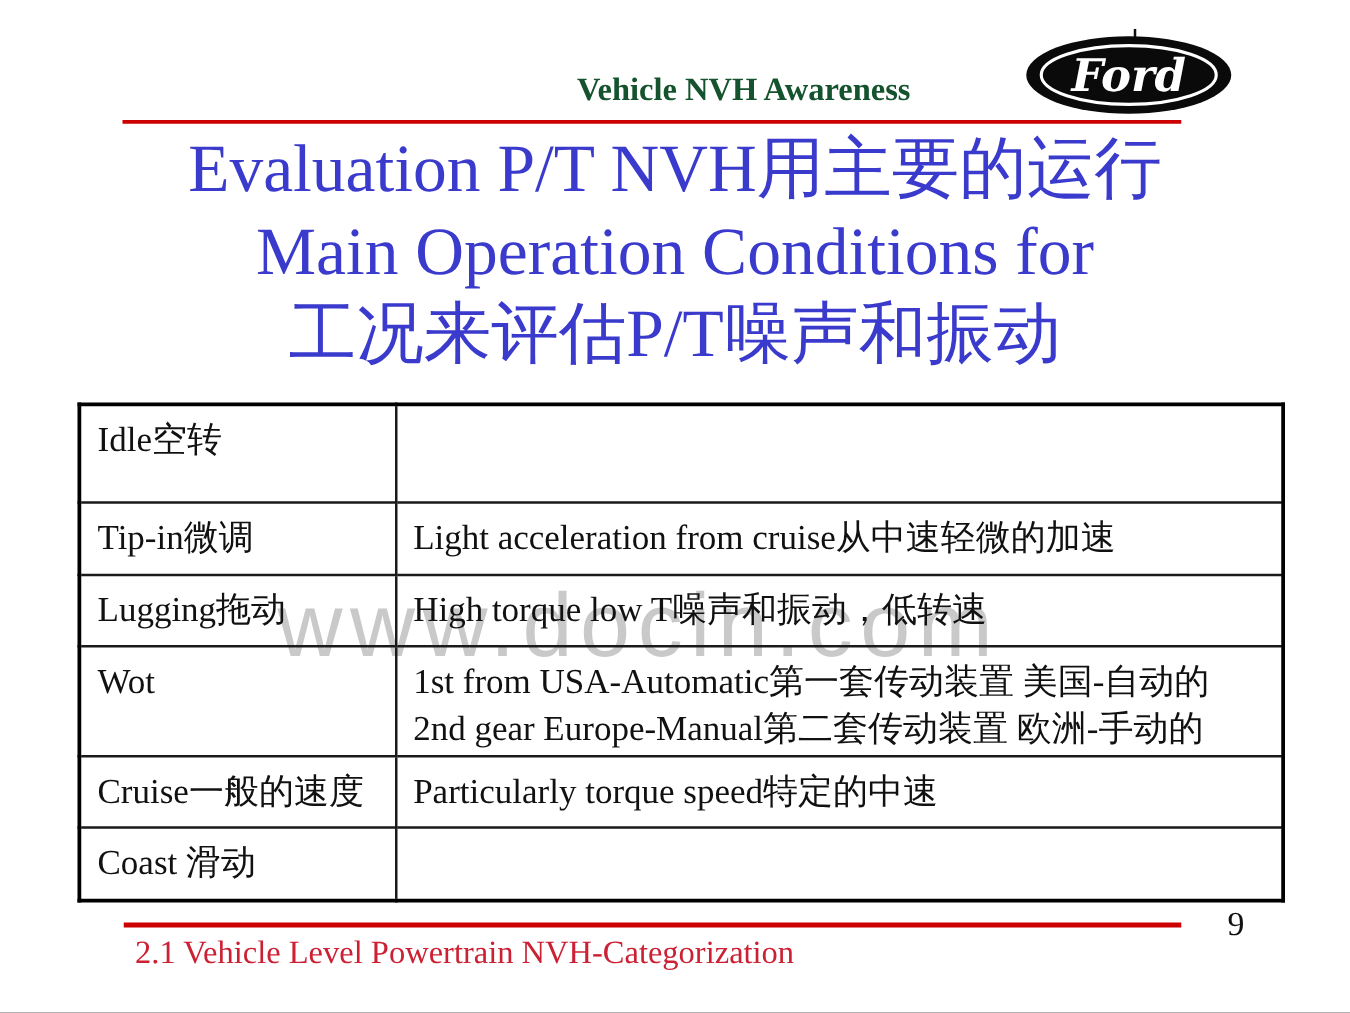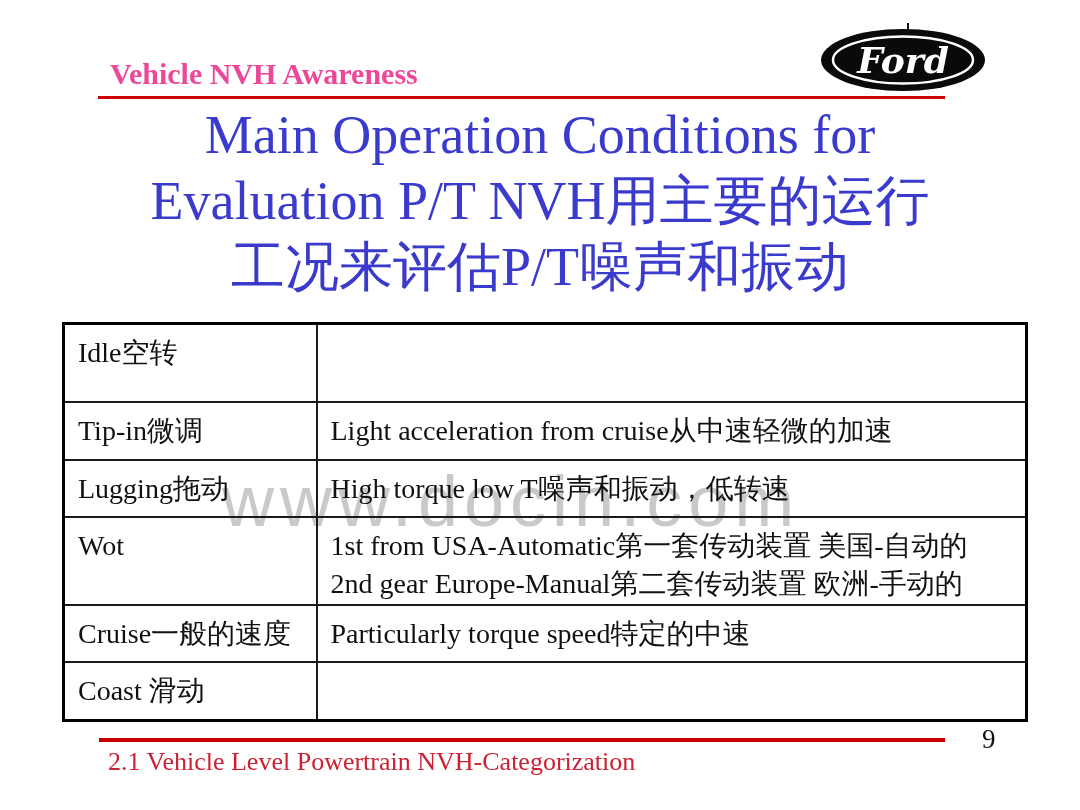--- a/index.html
+++ b/index.html
@@ -6,23 +6,23 @@
   html, body { background: #777; }
   .slide {
     position: relative;
     width: 1080px; height: 810px;
     background: #ffffff;
     overflow: hidden;
     font-family: "Liberation Serif", serif;
   }
   .header-title {
     position: absolute; top: 57px; left: 110px; width: 970px;
-    text-align: left;
-    font-size: 30px; font-weight: bold;
-    color: #ec4899;
+    text-align: center;
+    font-size: 26px; font-weight: bold;
+    color: #14532d;
   }
   .header-rule {
     position: absolute; top: 96px; left: 98px; width: 847px; height: 3px;
     background: #cc0000;
   }
   .ford-logo { position: absolute; top: 23px; left: 818px; }
   .slide-title {
     position: absolute; top: 102px; left: 0; width: 1080px;
     text-align: center;
     font-size: 54px; line-height: 66px;
@@ -86,22 +86,22 @@
   <div class="ford-logo">
     <svg width="170" height="70" viewBox="0 0 170 70">
       <line x1="90" y1="0" x2="90" y2="7" stroke="#111" stroke-width="2"></line>
       <ellipse cx="85" cy="37" rx="82" ry="31" fill="#0a0a0a"></ellipse>
       <ellipse cx="85" cy="37" rx="70" ry="23.5" fill="none" stroke="#ffffff" stroke-width="2.5"></ellipse>
       <text x="85" y="50" text-anchor="middle" font-family="'DejaVu Serif', serif" font-style="italic" font-weight="bold" font-size="36" fill="#ffffff">Ford</text>
     </svg>
   </div>
 
   <div class="slide-title">
+    <div>Evaluation P/T NVH用主要的运行</div>
     <div>Main Operation Conditions for</div>
-    <div>Evaluation P/T NVH用主要的运行</div>
     <div>工况来评估P/T噪声和振动</div>
   </div>
 
   <div class="watermark">www.docin.com</div>
 
   <table class="conditions">
     <tbody>
       <tr class="r0">
         <td class="col-cond">Idle空转</td>
         <td class="col-desc">

